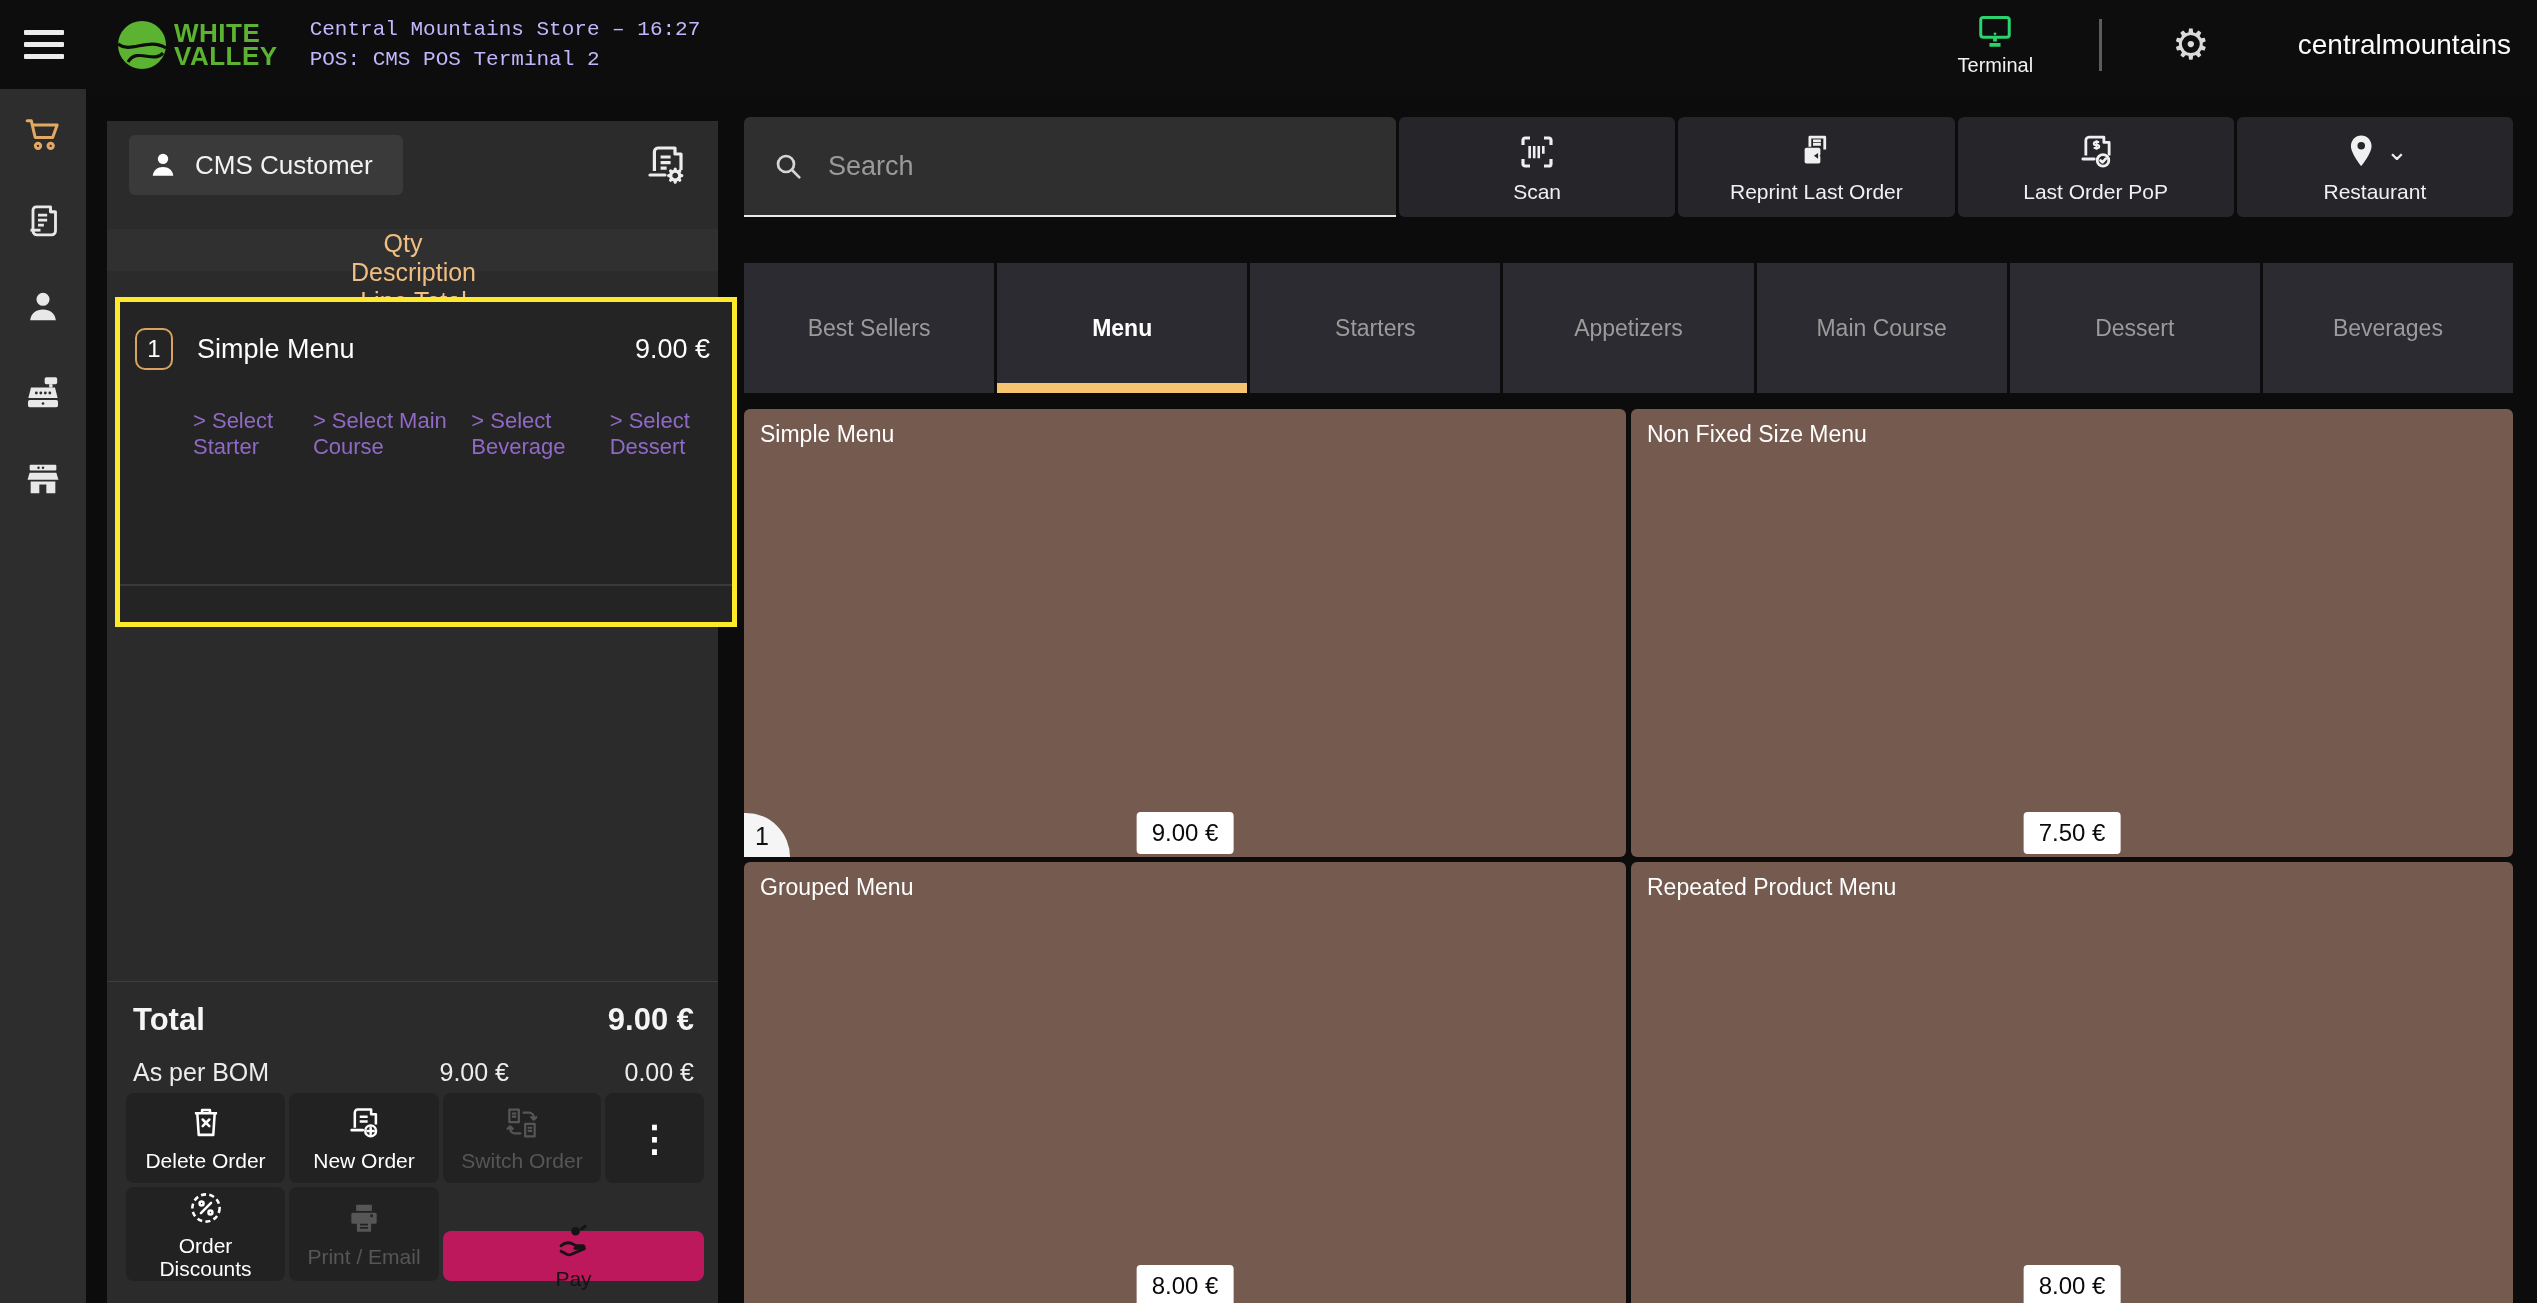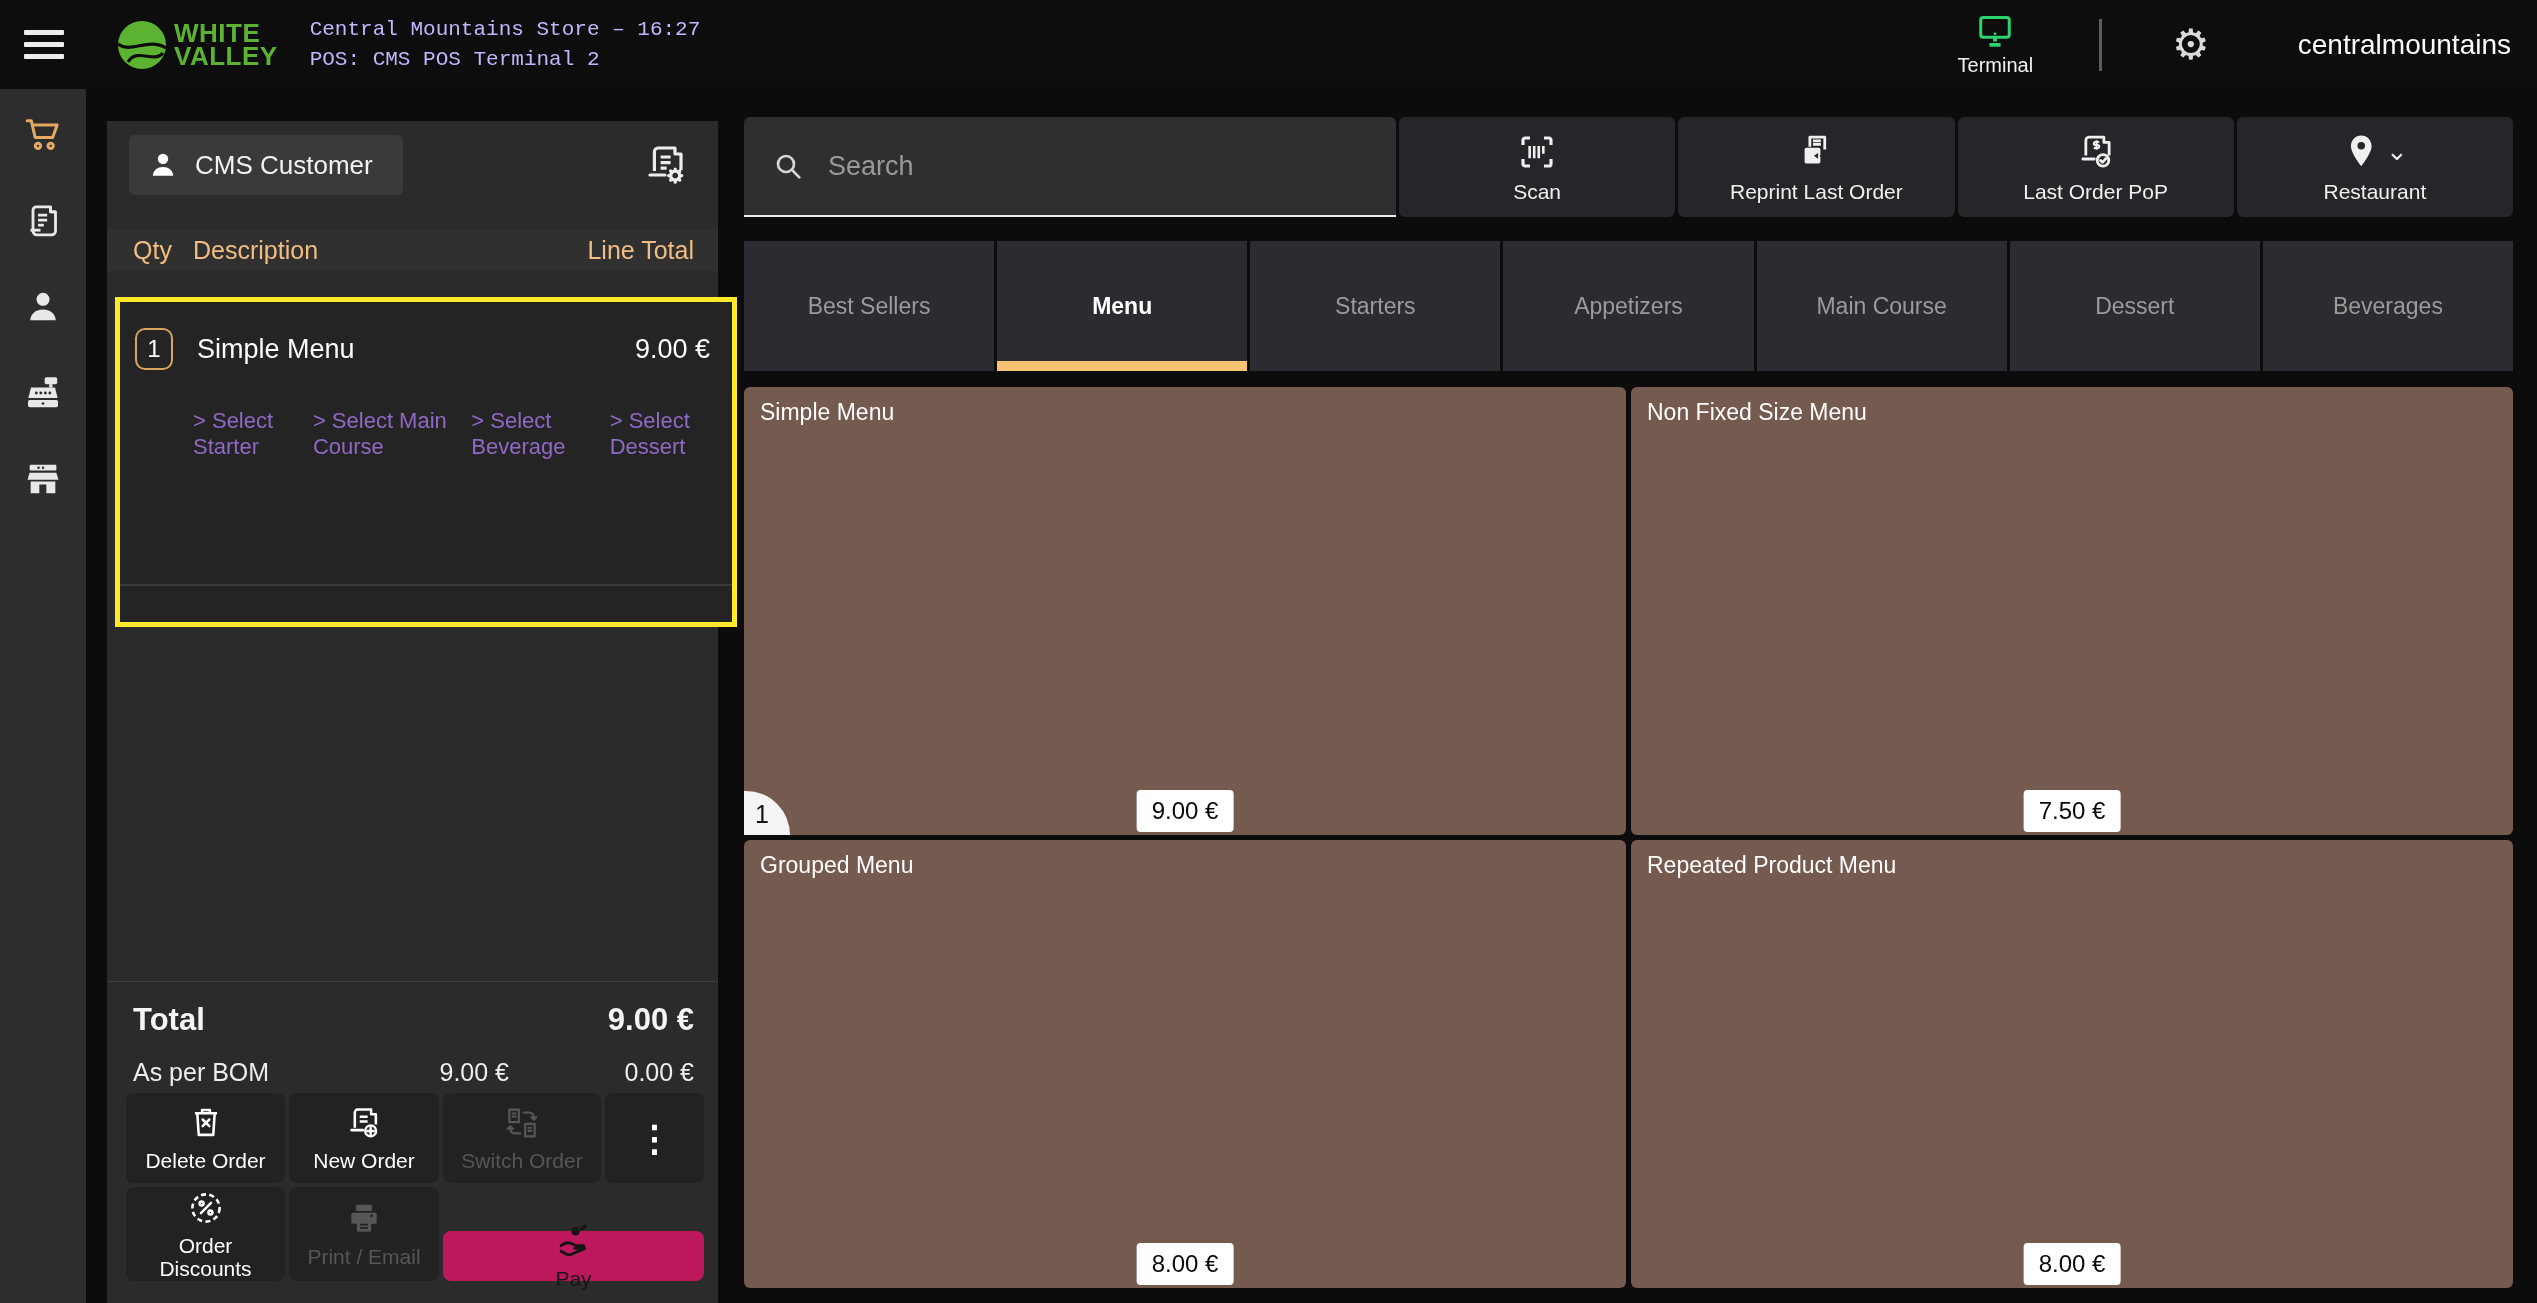--- a/index.html
+++ b/index.html
@@ -34,21 +34,21 @@
 
   
   .order-panel { position:absolute; left:107px; top:121px; width:611px; bottom:0; background:#2b2b2b; }
   .customer-row { margin-top:14px; height:60px; display:flex; align-items:center; justify-content:space-between; padding:0 18px 0 22px; }
   .customer-chip { display:flex; align-items:center; gap:16px; background:#3a3a3a; border-radius:6px; height:60px; padding:0 30px 0 18px; cursor:pointer; }
   .customer-chip .cicon { width:32px; height:32px; color:#fff; }
   .customer-chip .cname { font-size:26px; color:#f2f2f2; }
   .order-settings-btn { width:68px; height:68px; display:flex; align-items:center; justify-content:center; color:#ededed; cursor:pointer; }
   .order-settings-btn svg { width:48px; height:48px; }
 
-  .lines-header { margin-top:34px; height:42px; display:flex; align-items:center; padding:0 24px 0 26px; color:#f0bd82; font-size:25px; background:#303030; }
+  .lines-header { margin-top:34px; height:42px; display:flex; align-items:center; padding:0 24px 0 26px; color:#f0bd82; font-size:25px; background:#303030;flex-direction:column; }
   .lh-qty { width:60px; }
   .lh-desc { flex:1; }
   .lh-total { text-align:right; }
 
   .selection-box { position:absolute; left:8px; top:176px; width:622px; height:330px; border:5px solid #ffe92b; background:#242424; z-index:2; }
   .order-line { display:flex; align-items:center; padding:26px 22px 0 15px; }
   .qty-badge { width:38px; height:42px; border:2px solid #d8a35f; border-radius:10px; display:flex; align-items:center; justify-content:center; font-size:24px; color:#fff; flex:none; }
   .line-desc { flex:1; margin-left:24px; font-size:27px; color:#fdfdfd; }
   .line-total { font-size:27px; color:#fdfdfd; }
   .line-options { margin:38px 16px 0 73px; display:flex; flex-direction:row; gap:20px; font-size:22px; color:#9069c5; }
@@ -74,21 +74,21 @@
   .search-row { display:flex; gap:3px; height:100px; }
   .search-box { width:652px; flex:none; background:#2f2f2f; border-radius:6px 6px 0 0; border-bottom:2px solid #eaeaea; display:flex; align-items:center; gap:24px; padding:0 28px; }
   .search-box svg { width:32px; height:32px; color:#d6d6d6; flex:none; }
   .search-box input { flex:1; background:transparent; border:none; outline:none; color:#fff; font-size:27px; font-family:"Liberation Sans",sans-serif; }
   .search-box input::placeholder { color:#9a9a9a; }
   .top-btn { flex:1; background:#26262a; border-radius:6px; display:flex; flex-direction:column; align-items:center; justify-content:center; gap:7px; color:#f0f0f0; font-size:21px; cursor:pointer; }
   .top-btn svg { width:42px; height:42px; }
   .pin-wrap { display:flex; align-items:center; }
   .chev { font-size:26px; color:#f0f0f0; margin-left:2px; line-height:0.6; }
 
-  .tabs { margin-top:24px; display:flex; gap:3px; height:130px; }
+  .tabs { margin-top:46px; display:flex; gap:3px; height:130px; }
   .tab { flex:1; background:#2b2b31; color:#9b9b9b; font-size:23px; display:flex; align-items:center; justify-content:center; position:relative; cursor:pointer; }
   .tab.active { color:#fff; font-weight:bold; }
   .tab-underline { position:absolute; left:0; right:0; bottom:0; height:10px; background:#f6c373; }
 
   .grid { margin-top:16px; display:grid; grid-template-columns:1fr 1fr; grid-auto-rows:448px; gap:5px; }
   .tile { background:#755a4f; border-radius:6px; position:relative; padding:12px 16px; font-size:23px; color:#fff; cursor:pointer; }
   .price-pill { position:absolute; bottom:3px; left:50%; transform:translateX(-50%); background:#fff; color:#0a0a0a; font-size:24px; padding:7px 15px; border-radius:4px; white-space:nowrap; }
   .qty-corner { position:absolute; bottom:0; left:0; width:46px; height:44px; background:#f5f5f5; border-radius:0 46px 0 0; color:#111; font-size:25px; display:flex; align-items:flex-end; padding:0 0 6px 11px; }
 </style>
 </head>

